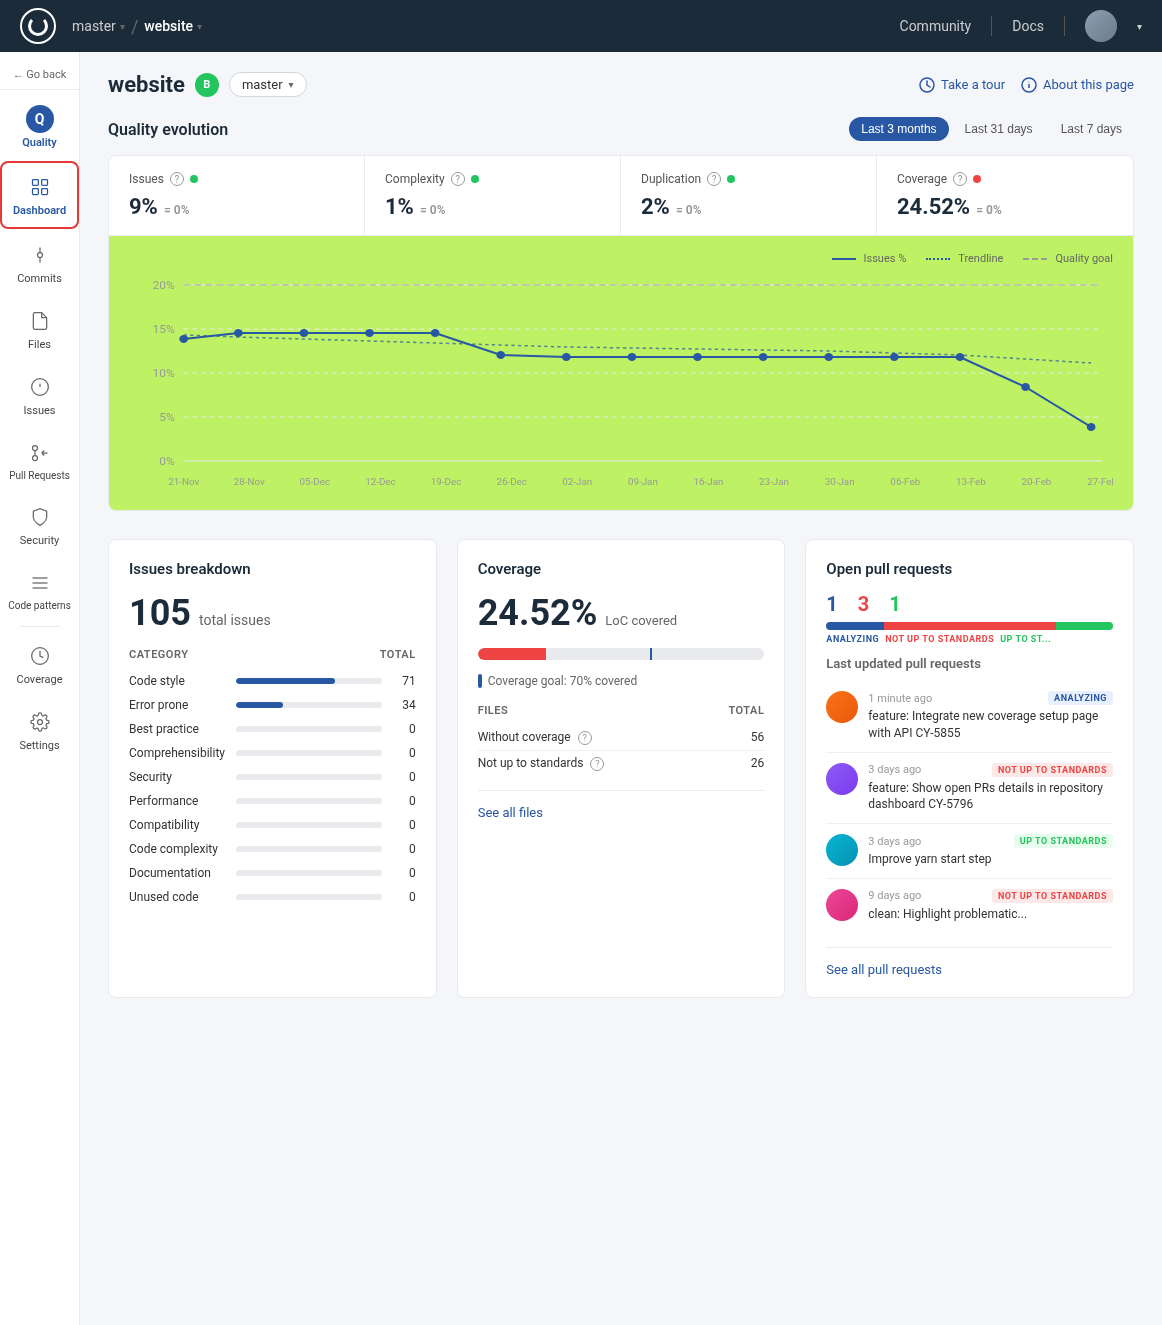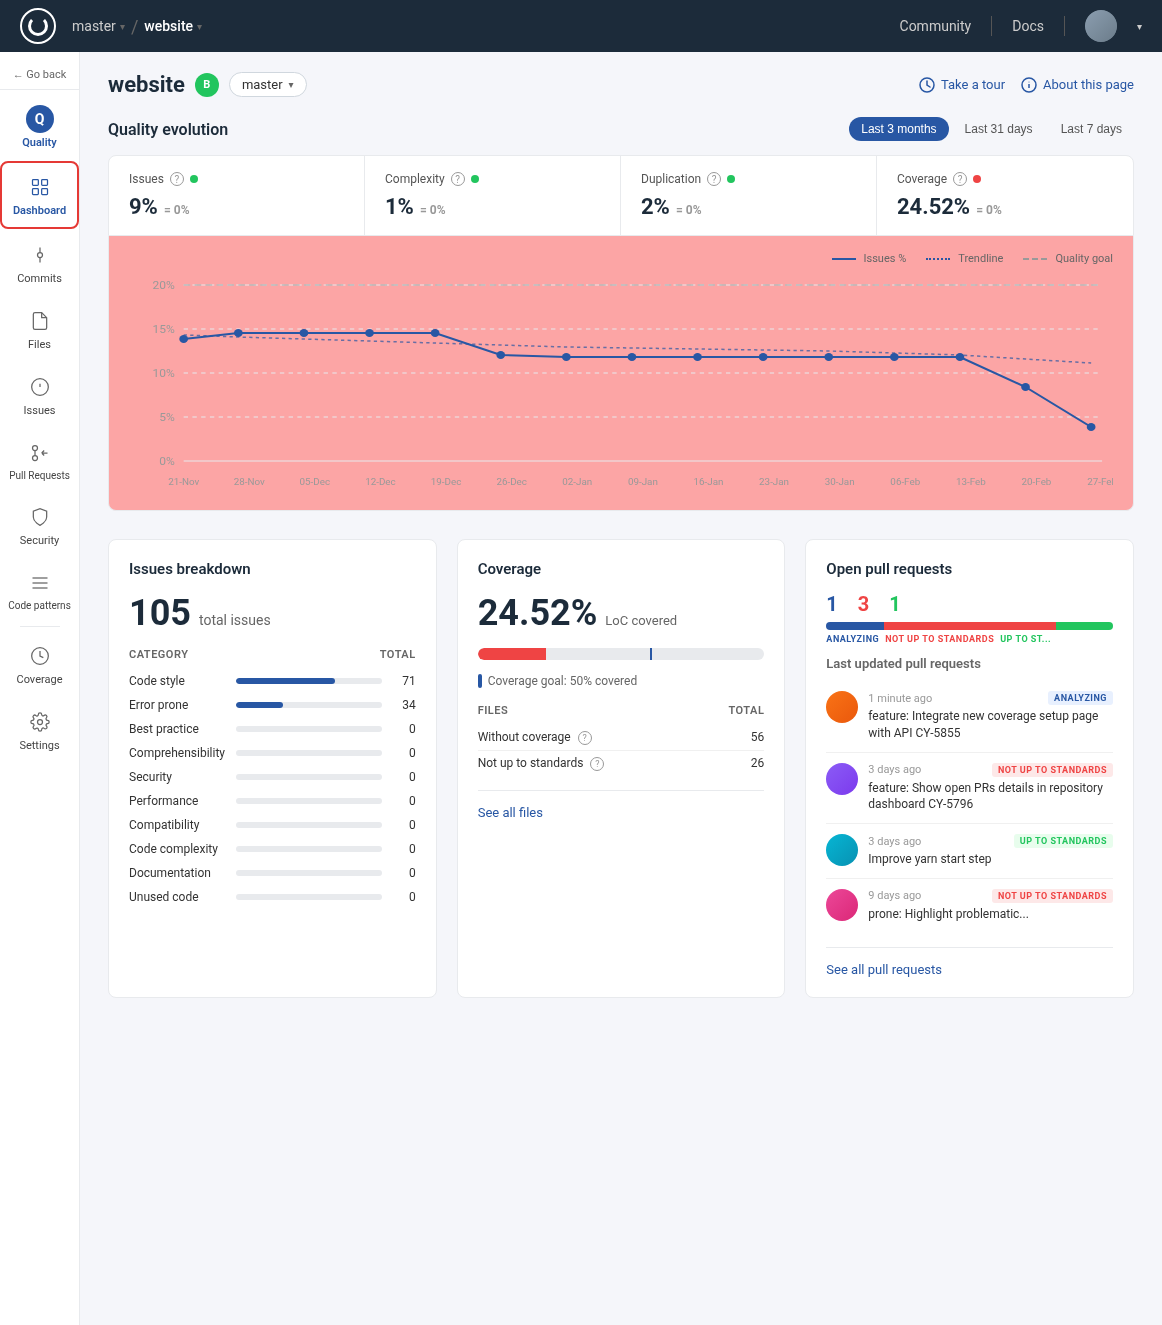--- a/index.html
+++ b/index.html
@@ -60,21 +60,21 @@
     .metric-card:last-child { border-right: none; }
     .metric-label { font-size: 12px; color: #555; display: flex; align-items: center; gap: 6px; margin-bottom: 8px; }
     .metric-dot { width: 8px; height: 8px; border-radius: 50%; }
     .metric-dot.green { background: #22c55e; }
     .metric-dot.red { background: #ef4444; }
     .metric-value { font-size: 22px; font-weight: 700; color: #1c2b3a; display: flex; align-items: baseline; gap: 6px; }
     .metric-change { font-size: 12px; color: #999; }
     .metric-info { width: 14px; height: 14px; border-radius: 50%; border: 1px solid #999; display: inline-flex; align-items: center; justify-content: center; font-size: 10px; color: #999; cursor: pointer; }
 
     
-    .chart-container { background: #fca5a5; border: 1px solid #e8eaed; border-top: none; border-radius: 0 0 8px 8px; padding: 16px 20px 12px; margin-bottom: 28px; }
+    .chart-container { background: #bef264; border: 1px solid #e8eaed; border-top: none; border-radius: 0 0 8px 8px; padding: 16px 20px 12px; margin-bottom: 28px; }
     .chart-legend { display: flex; justify-content: flex-end; gap: 20px; margin-bottom: 10px; font-size: 11px; color: #666; align-items: center; }
     .legend-line { width: 24px; height: 2px; background: #2857a4; display: inline-block; margin-right: 4px; }
     .legend-dots { width: 24px; height: 0; border-top: 2px dotted #2857a4; display: inline-block; margin-right: 4px; }
     .legend-dash { width: 24px; height: 0; border-top: 2px dashed #999; display: inline-block; margin-right: 4px; }
     .chart-legend-item { display: flex; align-items: center; gap: 4px; }
     .chart-svg { width: 100%; height: 220px; }
 
     
     .three-cols { display: grid; grid-template-columns: 1fr 1fr 1fr; gap: 20px; }
 
@@ -528,21 +528,21 @@
         <div style="display:flex;align-items:baseline;gap:8px;">
           <span class="coverage-pct">24.52%</span>
           <span class="coverage-sub">LoC covered</span>
         </div>
         <div class="coverage-bar-wrap">
           <div class="coverage-bar-fill" style="width:24%"></div>
           <div class="coverage-marker"></div>
         </div>
         <div class="coverage-goal">
           <div class="coverage-goal-marker"></div>
-          <span>Coverage goal: 50% covered</span>
+          <span>Coverage goal: 70% covered</span>
         </div>
         <div class="files-table">
           <div class="files-table-header">
             <span>Files</span>
             <span>Total</span>
           </div>
           <div class="files-row">
             <span>
               <span>Without coverage</span>
               <span class="info-icon">?</span>
@@ -611,21 +611,21 @@
               <div class="pr-title">Improve yarn start step</div>
             </div>
           </div>
           <div class="pr-item">
             <div class="pr-avatar av4"></div>
             <div class="pr-content">
               <div class="pr-meta">
                 <span class="pr-time">9 days ago</span>
                 <span class="pr-badge not-up">NOT UP TO STANDARDS</span>
               </div>
-              <div class="pr-title">prone: Highlight problematic...</div>
+              <div class="pr-title">clean: Highlight problematic...</div>
             </div>
           </div>
         </div>
         <div class="card-footer">
           <span class="card-footer-link">See all pull requests</span>
         </div>
       </div>
 
     </div>
   </main>

